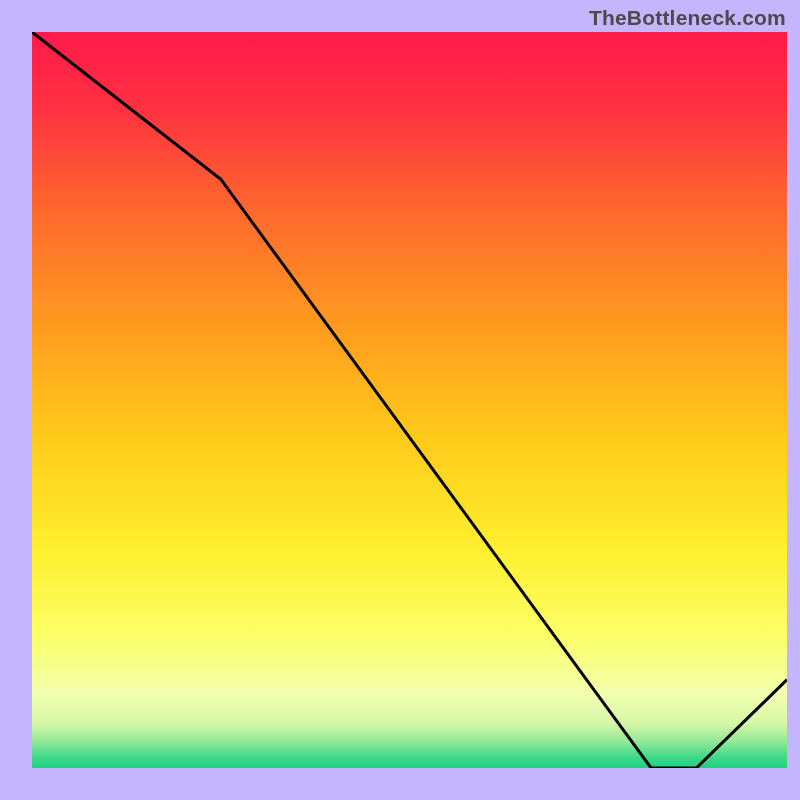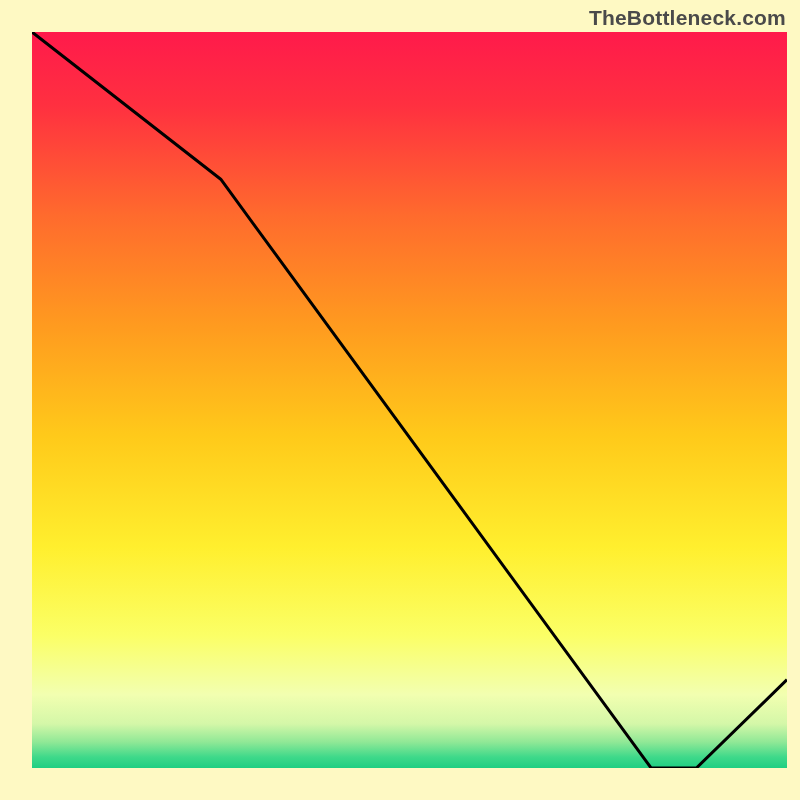--- a/index.html
+++ b/index.html
@@ -8,21 +8,21 @@
     width: 800px;
     height: 800px;
     background: #000;
     font-family: Arial, Helvetica, sans-serif;
     overflow: hidden;
   }
   .frame {
     position: relative;
     width: 800px;
     height: 800px;
-    background: #fef9c3;
+    background: #c4b5fd;
   }
   .watermark {
     position: absolute;
     top: 6px;
     right: 14px;
     color: #4a4a4a;
     font-size: 21px;
     font-weight: 600;
     letter-spacing: 0.2px;
     z-index: 5;

